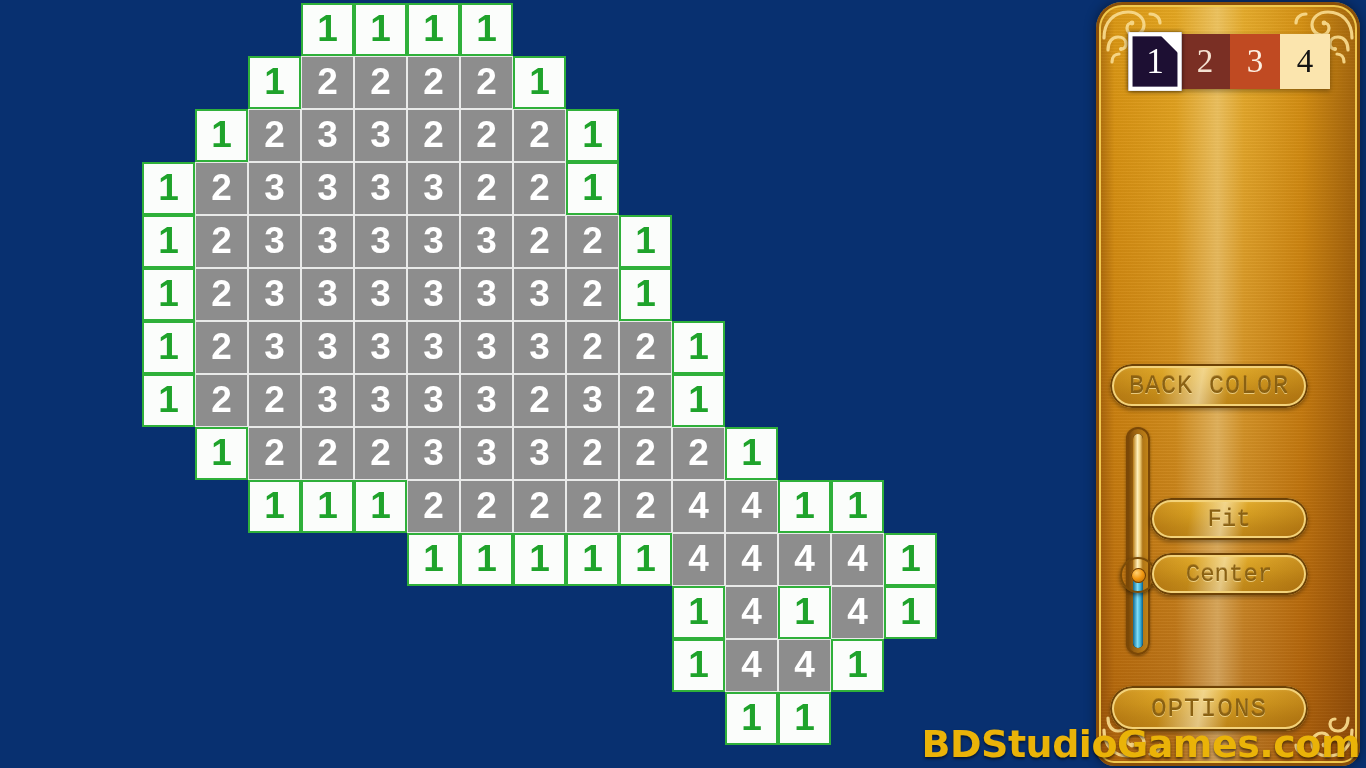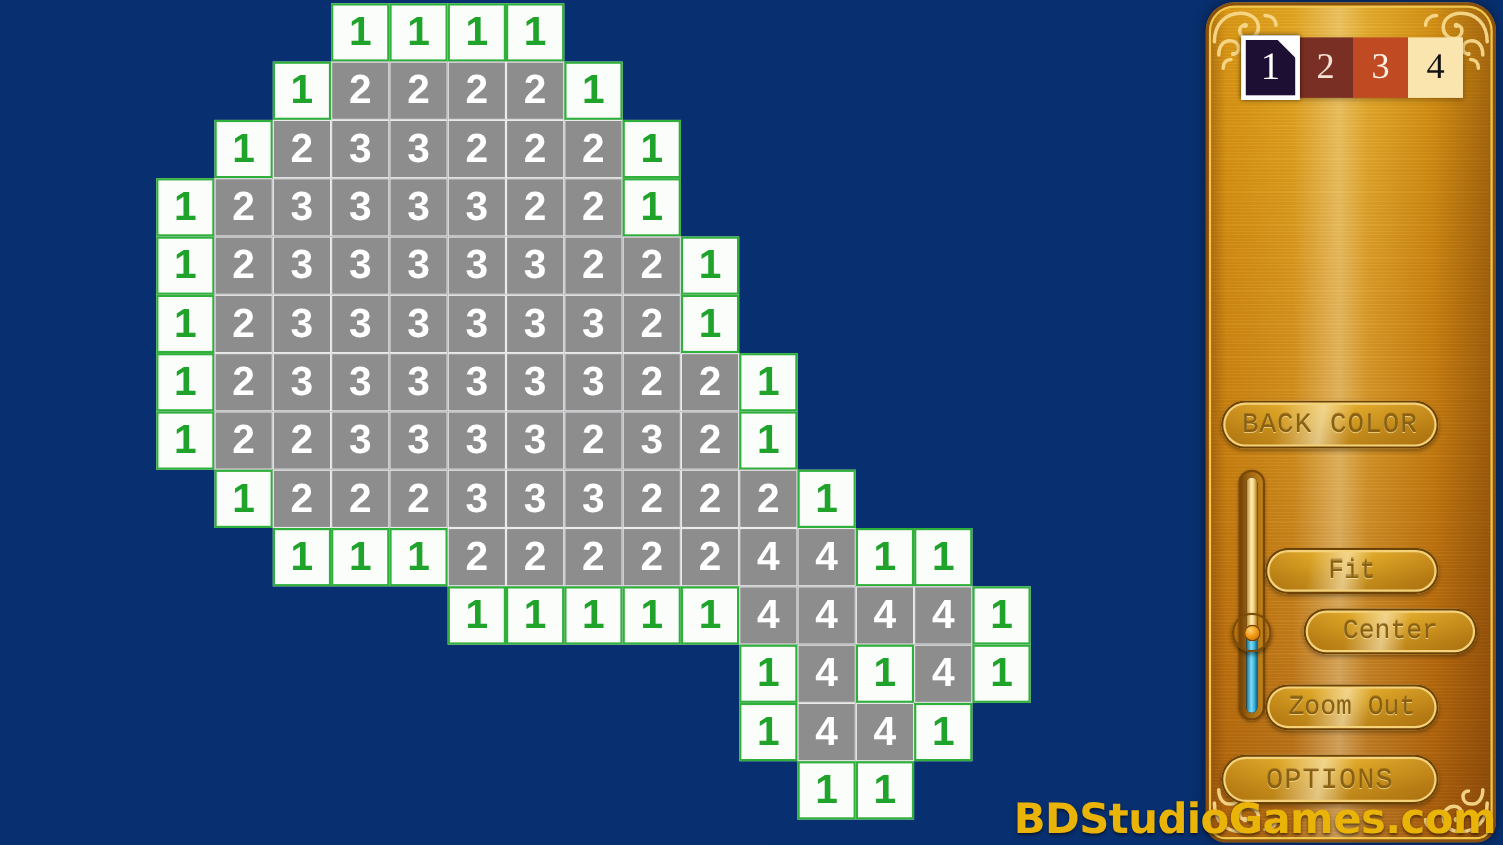--- a/index.html
+++ b/index.html
@@ -200,21 +200,20 @@
     left: 54px;  top: 428px;  width: 158px; height: 42px;
     font-size: 24px;
   }
   #btn-fit {
     left: 54px;  top: 496px;  width: 158px; height: 42px;
     font-size: 24px;
   }
   #btn-center {
     left: 54px;  top: 551px;  width: 158px; height: 42px;
     font-size: 24px;
-    margin-left: 35px;
   }
   #btn-zoom-out {
     left: 54px;  top: 620px;  width: 158px; height: 42px;
     font-size: 24px;
   }
   #btn-options {
     left: 14px;  top: 684px;  width: 198px; height: 45px;
     font-size: 26px; letter-spacing: 1px;
   }
 
@@ -701,17 +700,16 @@
         <div id="slider-fill-bottom" style="height: 72.76px;"></div>
       </div>
       <div id="slider-knob" style="top: 130.24px;">
         <div class="knob-center"></div>
       </div>
     </div>
 
     <div class="btn" id="btn-back-color">BACK COLOR</div>
     <div class="btn" id="btn-fit">Fit</div>
     <div class="btn" id="btn-center">Center</div>
-    <div class="btn" id="btn-zoom-out">Zoom Out</div>
     <div class="btn" id="btn-options">OPTIONS</div>
 
   </div>
 </div>
 
 </body></html>

